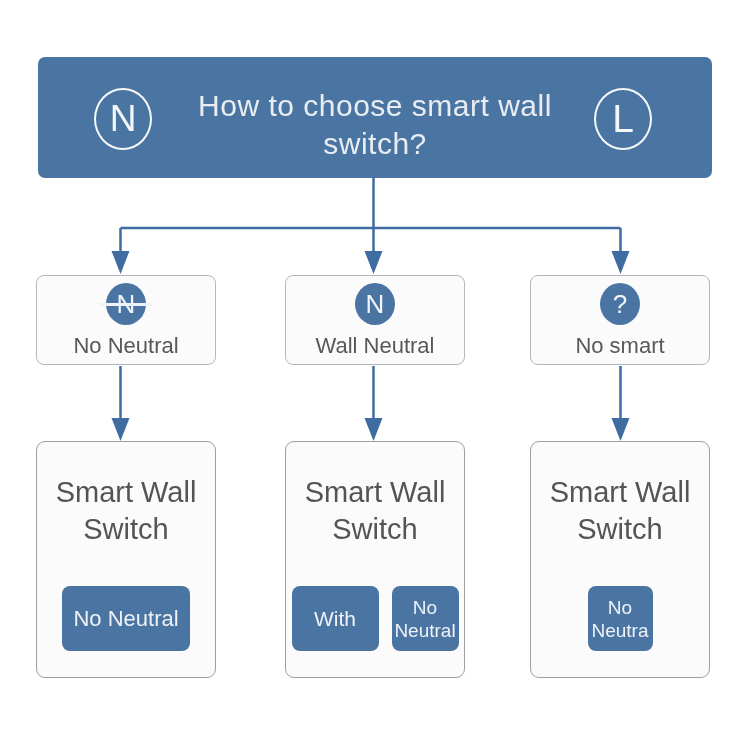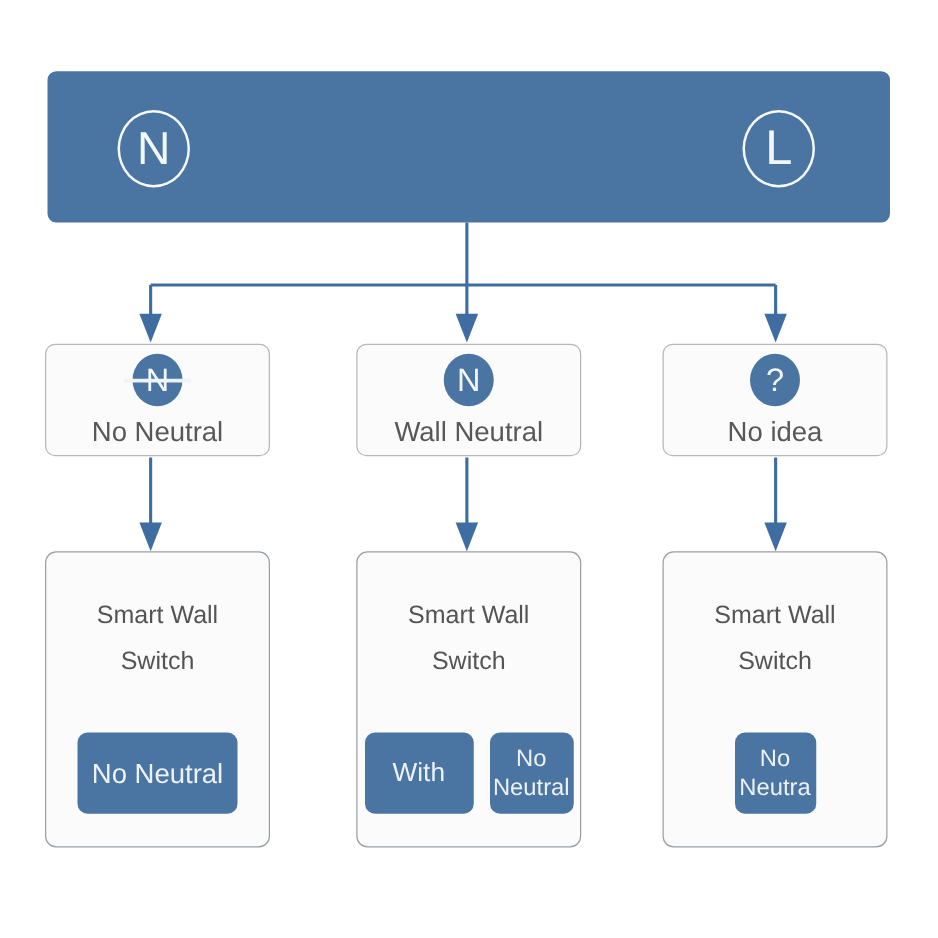--- a/index.html
+++ b/index.html
@@ -53,21 +53,21 @@
     background:#eef3f8;border-radius:1px;
   }
   .branch-label{margin-top:8px;font-size:22px;color:var(--label-text);}
 
   .product{
     position:absolute;top:441px;width:180px;height:237px;
     background:var(--box-fill);border:1.5px solid var(--product-border);border-radius:9px;
     z-index:1;box-sizing:border-box;text-align:center;
   }
   .product-1{left:36px;} .product-2{left:285px;} .product-3{left:530px;}
-  .product-title{margin-top:32px;font-size:20px;line-height:37px;color:#545456;}
+  .product-title{margin-top:32px;font-size:29px;line-height:37px;color:#545456;}
   .btn-row{
     position:absolute;left:0;right:0;top:144px;height:65px;
     display:flex;justify-content:center;gap:13px;
   }
   .chip{
     border:none;background:var(--primary-blue);color:var(--button-text);
     border-radius:8px;height:65px;display:flex;flex-direction:column;
     align-items:center;justify-content:center;cursor:pointer;
     font-family:"Liberation Sans", sans-serif;line-height:23px;padding:0;
   }
@@ -94,20 +94,24 @@
     <path d="M620.5 366 L620.5 419"></path>
     <polygon points="111.5,418 129.5,418 120.5,441"></polygon>
     <polygon points="364.5,418 382.5,418 373.5,441"></polygon>
     <polygon points="611.5,418 629.5,418 620.5,441"></polygon>
   </svg>
 
   <header class="header-banner">
     <div class="badge badge-n">
       <span>N</span>
     </div>
+    <div class="page-title">
+      <span>How to choose smart wall</span><br>
+      <span>switch?</span>
+    </div>
     <div class="badge badge-l">
       <span>L</span>
     </div>
   </header>
 
   <div class="branch branch-1">
     <div class="circle-icon">
       <span>N</span>
       <i class="strike"></i>
     </div>
@@ -118,21 +122,21 @@
     <div class="circle-icon">
       <span>N</span>
     </div>
     <div class="branch-label">Wall Neutral</div>
   </div>
 
   <div class="branch branch-3">
     <div class="circle-icon">
       <span>?</span>
     </div>
-    <div class="branch-label">No idea</div>
+    <div class="branch-label">No smart</div>
   </div>
 
   <div class="product product-1">
     <div class="product-title">
       <span>Smart Wall</span><br>
       <span>Switch</span>
     </div>
     <div class="btn-row">
       <button class="chip chip-wide">
         <span>No Neutral</span>

